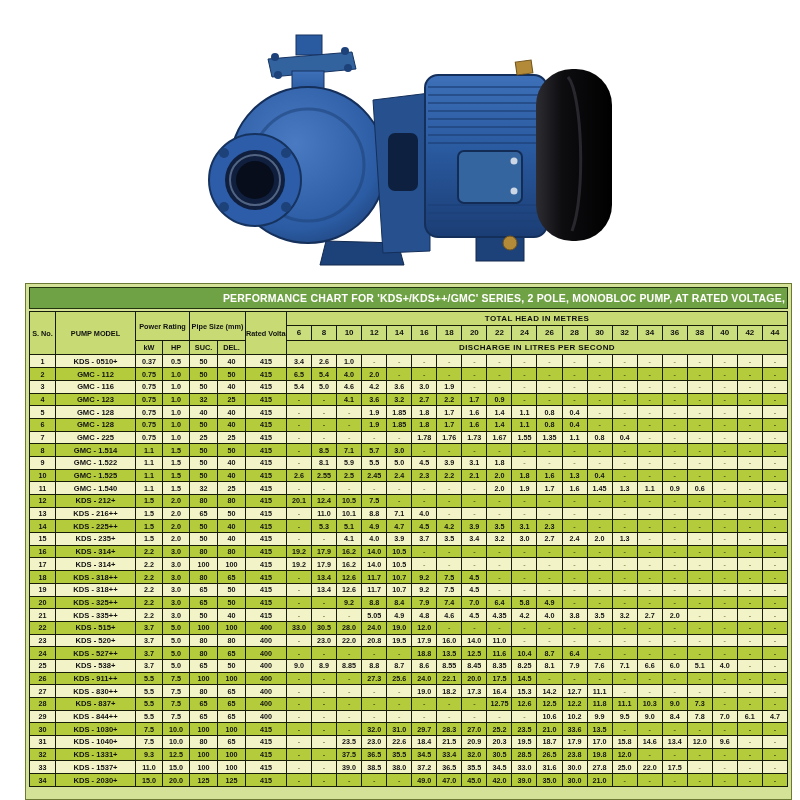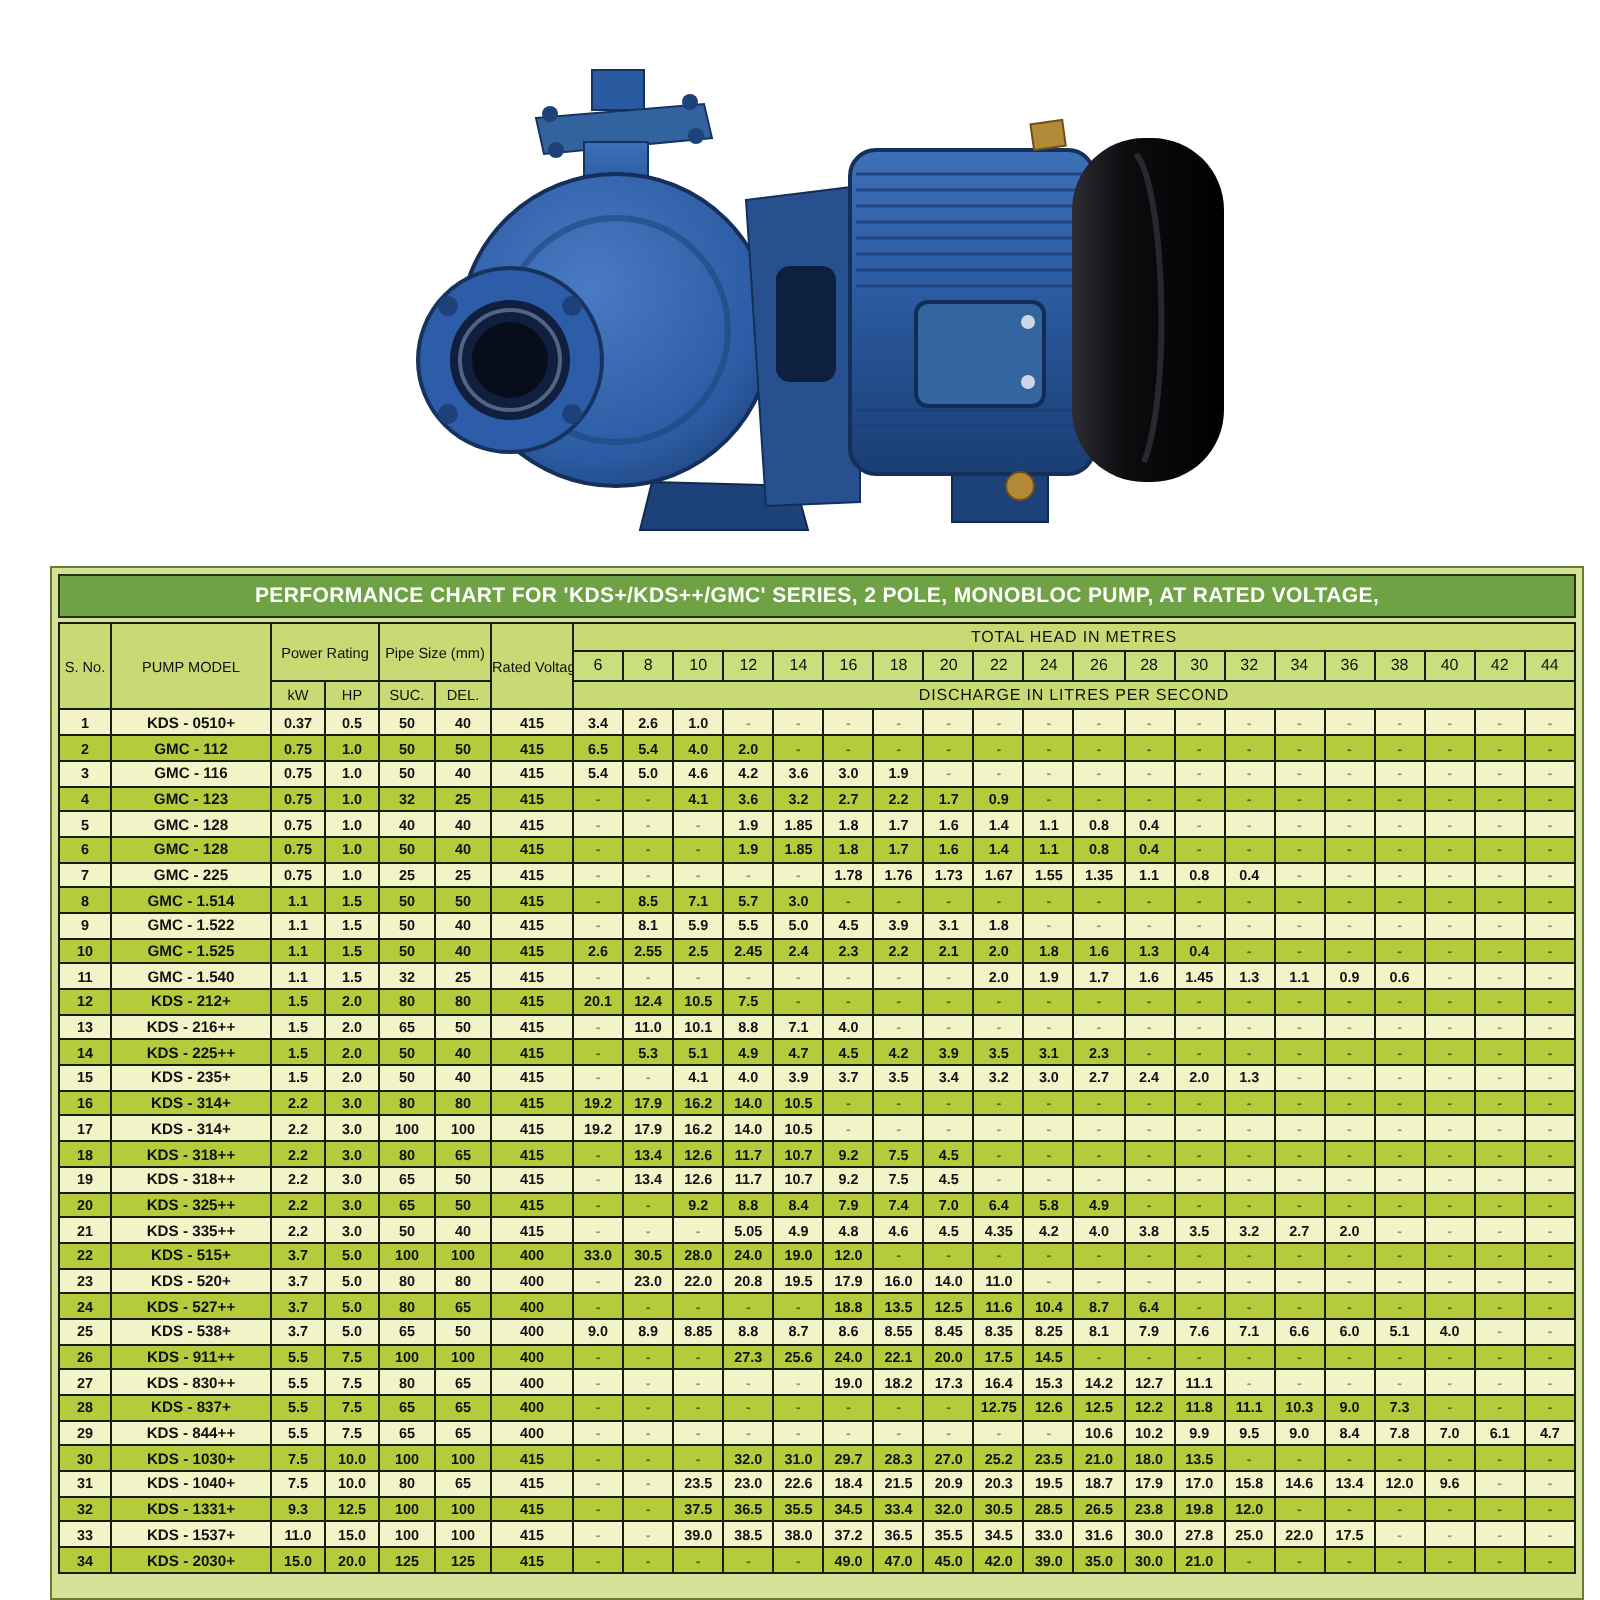--- a/index.html
+++ b/index.html
@@ -1,22 +1,22 @@
 <!DOCTYPE html>
 <html><head>
 <meta charset="utf-8">
 <style>
   html,body{margin:0;padding:0;background:#fff;}
   body{width:800px;height:800px;position:relative;font-family:"Liberation Sans",sans-serif;overflow:hidden;}
   .pump-wrap{position:absolute;left:180px;top:15px;width:440px;height:265px;}
   .chart-wrap{position:absolute;left:25px;top:283px;width:767px;height:517px;background:#d3e297;border:1px solid #6a7a33;box-sizing:border-box;padding:3px;}
-  .title-bar{background:#6fa244;border:1px solid #23350f;color:#fff;font-weight:bold;font-size:10.5px;line-height:1.38;text-align:center;padding:3px 2px;letter-spacing:.2px;}
+  .title-bar{background:#6fa244;border:1px solid #23350f;color:#fff;font-weight:bold;font-size:10.5px;line-height:1.38;text-align:right;padding:3px 2px;letter-spacing:.2px;}
   table.perf{border-collapse:collapse;width:100%;table-layout:fixed;margin-top:2px;}
   table.perf th,table.perf td{border:1px solid #161c08;text-align:center;vertical-align:middle;padding:0;overflow:hidden;white-space:nowrap;color:#111;}
-  thead th{background:#c7da74;font-size:7.3px;line-height:1.05;font-weight:normal;}
+  thead th{background:#c7da74;font-size:7.3px;line-height:1.05;font-weight:bold;}
   th.wrap{white-space:normal;}
   th.band{font-size:8px;letter-spacing:.4px;height:13px;}
   th.hn{font-size:8px;height:14px;background:#cade7e;}
   th.h3{height:13px;}
   tbody td{font-size:7.2px;font-weight:bold;height:11.7px;}
   tr.odd td{background:#f3f3c8;}
   tr.even td{background:#b4cb3c;}
   td.v{background:#b7d9ea;}
   td.dash{font-weight:bold;}
   tr.odd td.dash{color:#9a9a68;}
@@ -1008,21 +1008,21 @@
           <td class="dash">-</td>
           <td class="dash">-</td>
           <td class="pv">32.0</td>
           <td class="pv">31.0</td>
           <td class="v">29.7</td>
           <td class="v">28.3</td>
           <td class="v">27.0</td>
           <td class="v">25.2</td>
           <td class="v">23.5</td>
           <td class="v">21.0</td>
-          <td class="v">18.0</td>
+          <td class="v">33.6</td>
           <td class="pv">13.5</td>
           <td class="dash">-</td>
           <td class="dash">-</td>
           <td class="dash">-</td>
           <td class="dash">-</td>
           <td class="dash">-</td>
           <td class="dash">-</td>
           <td class="dash">-</td>
         </tr>
         <tr class="odd">

